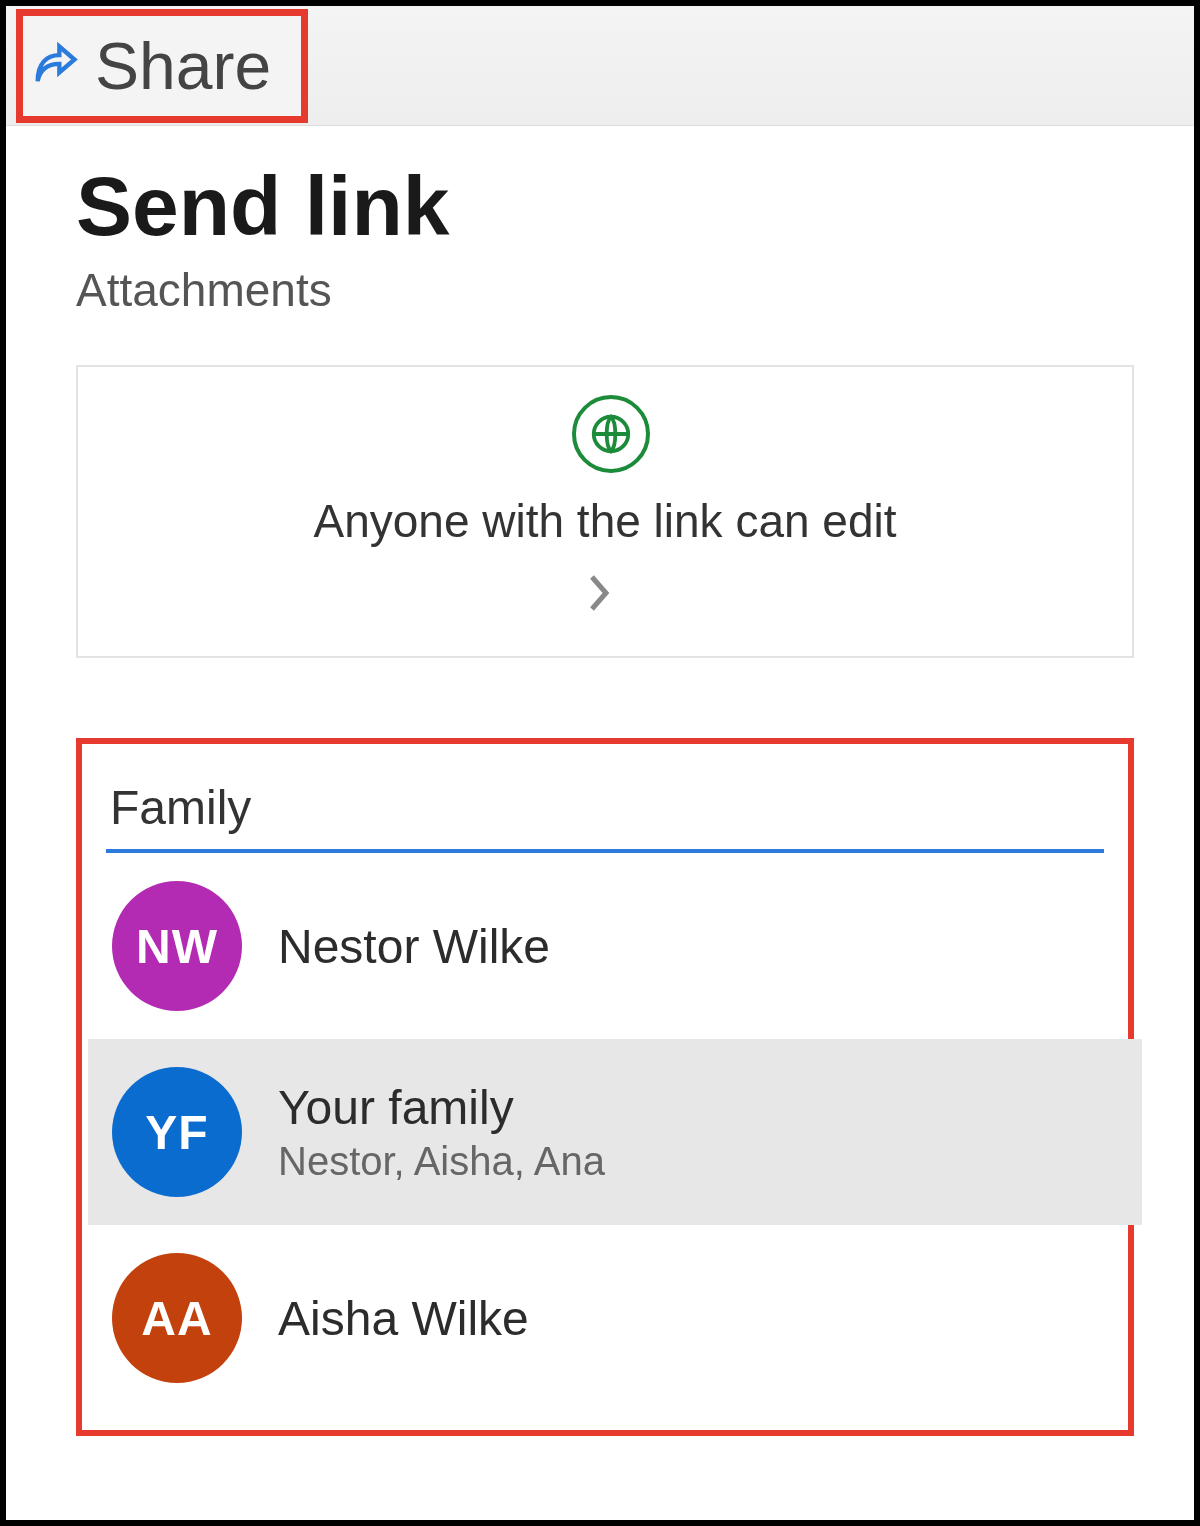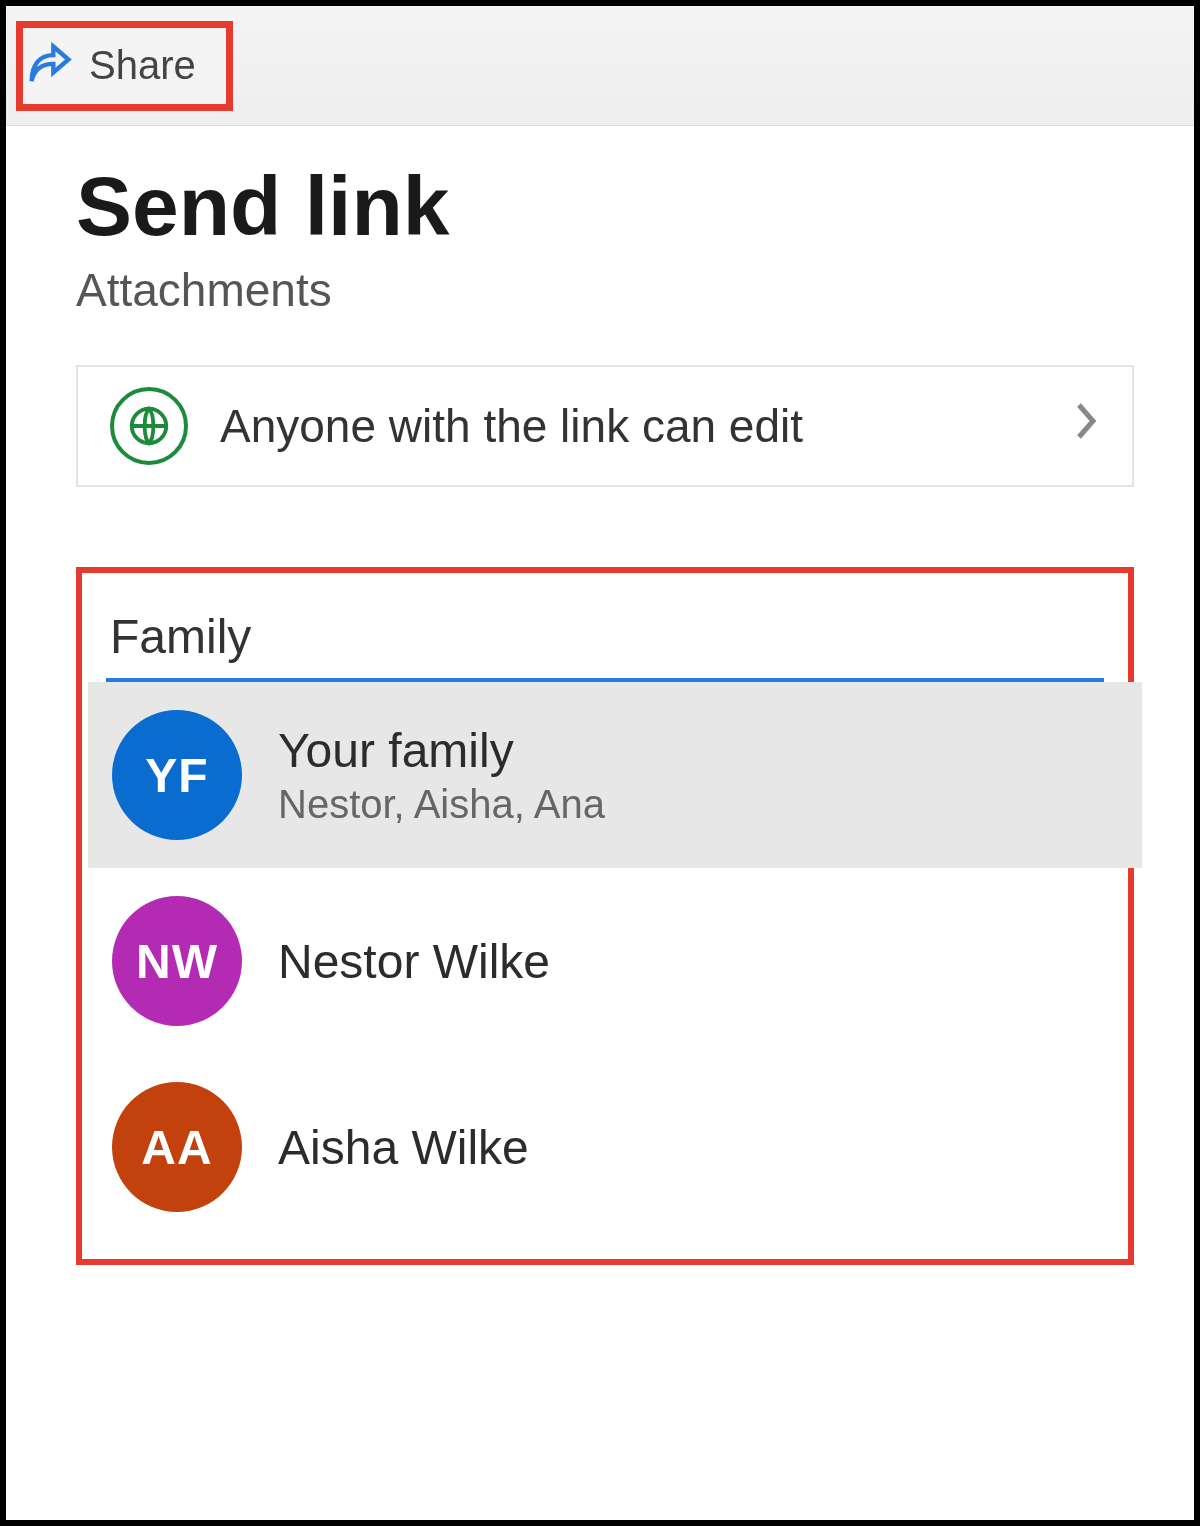--- a/index.html
+++ b/index.html
@@ -23,22 +23,22 @@
       display: flex;
       align-items: center;
       padding-left: 10px;
       border-bottom: 1px solid #ddd;
     }
     .share-button {
       display: inline-flex;
       align-items: center;
       gap: 14px;
       border: 7px solid #e63a2f;
-      padding: 12px 30px 12px 0;
-      font-size: 40px;
+      padding: 12px 30px 12px 6px;
+      font-size: 66px;
       color: #444;
       background: #f4f4f4;
       cursor: pointer;
     }
     .share-icon svg { display: block; }
     .content {
       padding: 30px 60px 0 70px;
     }
     .title {
       font-size: 84px;
@@ -47,25 +47,26 @@
       margin-top: 2px;
     }
     .subtitle {
       font-size: 46px;
       color: #555;
       margin-top: 8px;
     }
     .permission-row {
       margin-top: 48px;
       border: 2px solid #e3e3e3;
-      padding: 20px 20px;
-      display: flex;
-      align-items: center;
-      gap: 32px;
+      padding: 28px 20px;
+      display: flex;
+      align-items: center;
+      gap: 21px;
       cursor: pointer;
+      flex-direction: column;
     }
     .globe-wrap {
       width: 78px;
       height: 78px;
       border: 4px solid #1c8b3a;
       border-radius: 50%;
       display: flex;
       align-items: center;
       justify-content: center;
       flex-shrink: 0;
@@ -170,40 +171,40 @@
       </span>
     </div>
 
     <div class="people-panel">
       <div class="search-input-wrap">
         <input class="search-input" type="text" value="Family" style="">
       </div>
 
       <div class="suggestion-list">
 
+        <div class="suggestion">
+          <div class="avatar av-purple">
+            <span>NW</span>
+          </div>
+          <div class="sugg-text">
+            <span class="sugg-name">Nestor Wilke</span>
+          </div>
+        </div>
+
         <div class="suggestion highlight">
           <div class="avatar av-blue">
             <span>YF</span>
           </div>
           <div class="sugg-text">
             <span class="sugg-name">Your family</span>
             <span class="sugg-sub">Nestor, Aisha, Ana</span>
           </div>
         </div>
 
         <div class="suggestion">
-          <div class="avatar av-purple">
-            <span>NW</span>
-          </div>
-          <div class="sugg-text">
-            <span class="sugg-name">Nestor Wilke</span>
-          </div>
-        </div>
-
-        <div class="suggestion">
           <div class="avatar av-brown">
             <span>AA</span>
           </div>
           <div class="sugg-text">
             <span class="sugg-name">Aisha Wilke</span>
           </div>
         </div>
 
       </div>
     </div>

